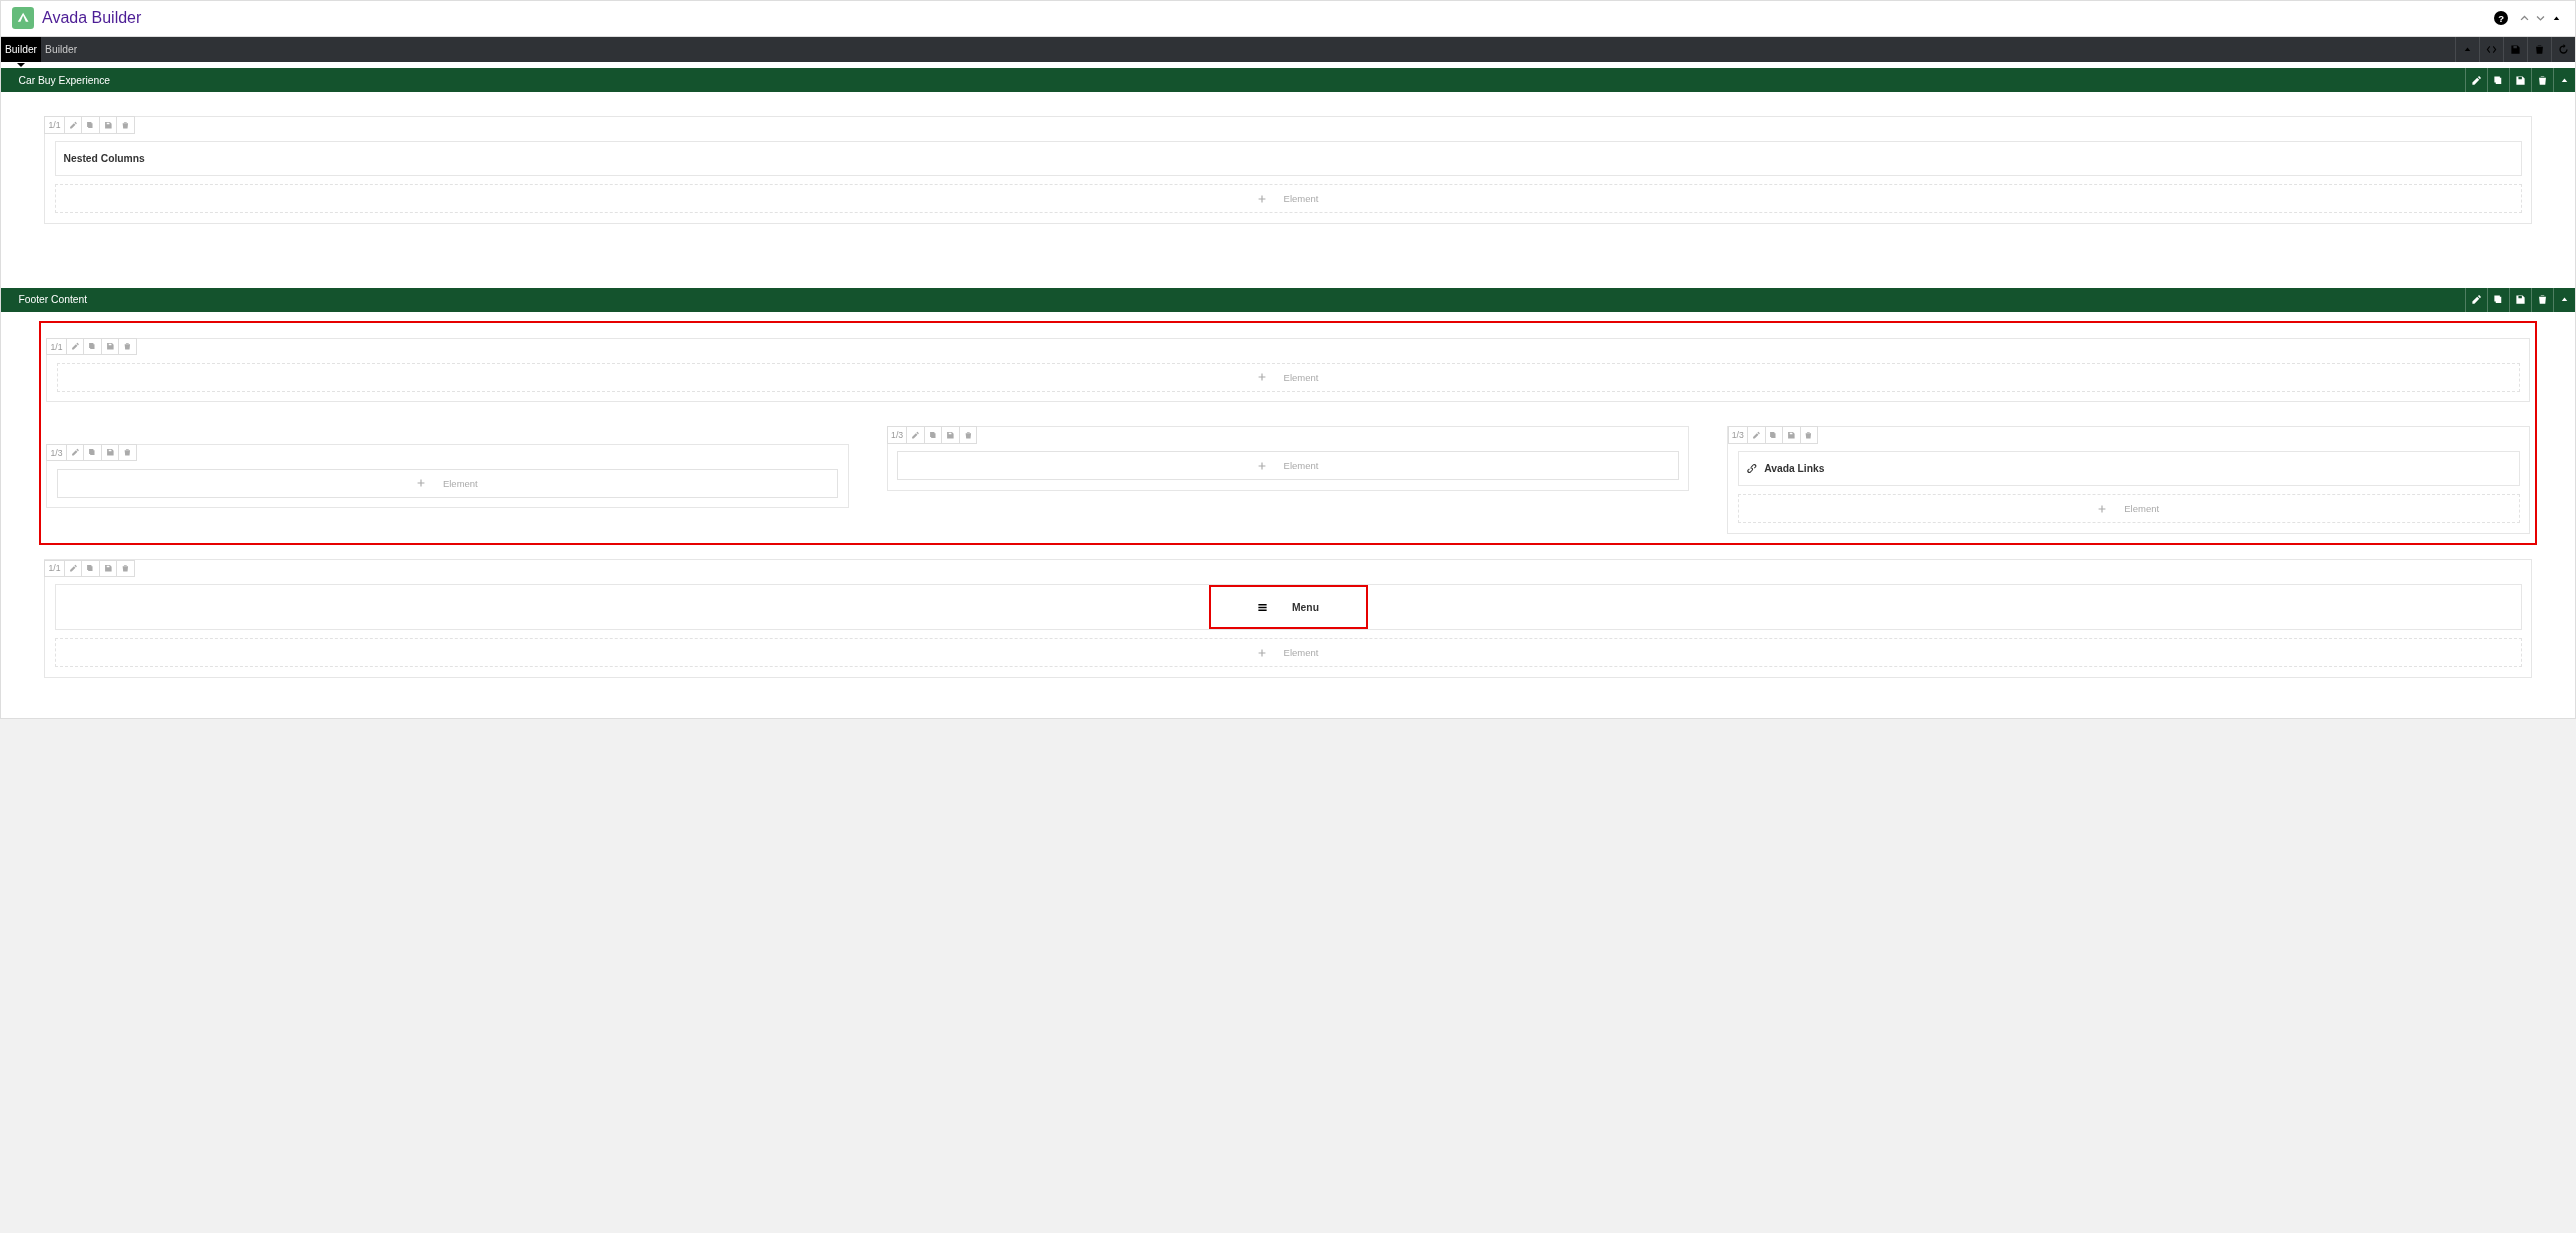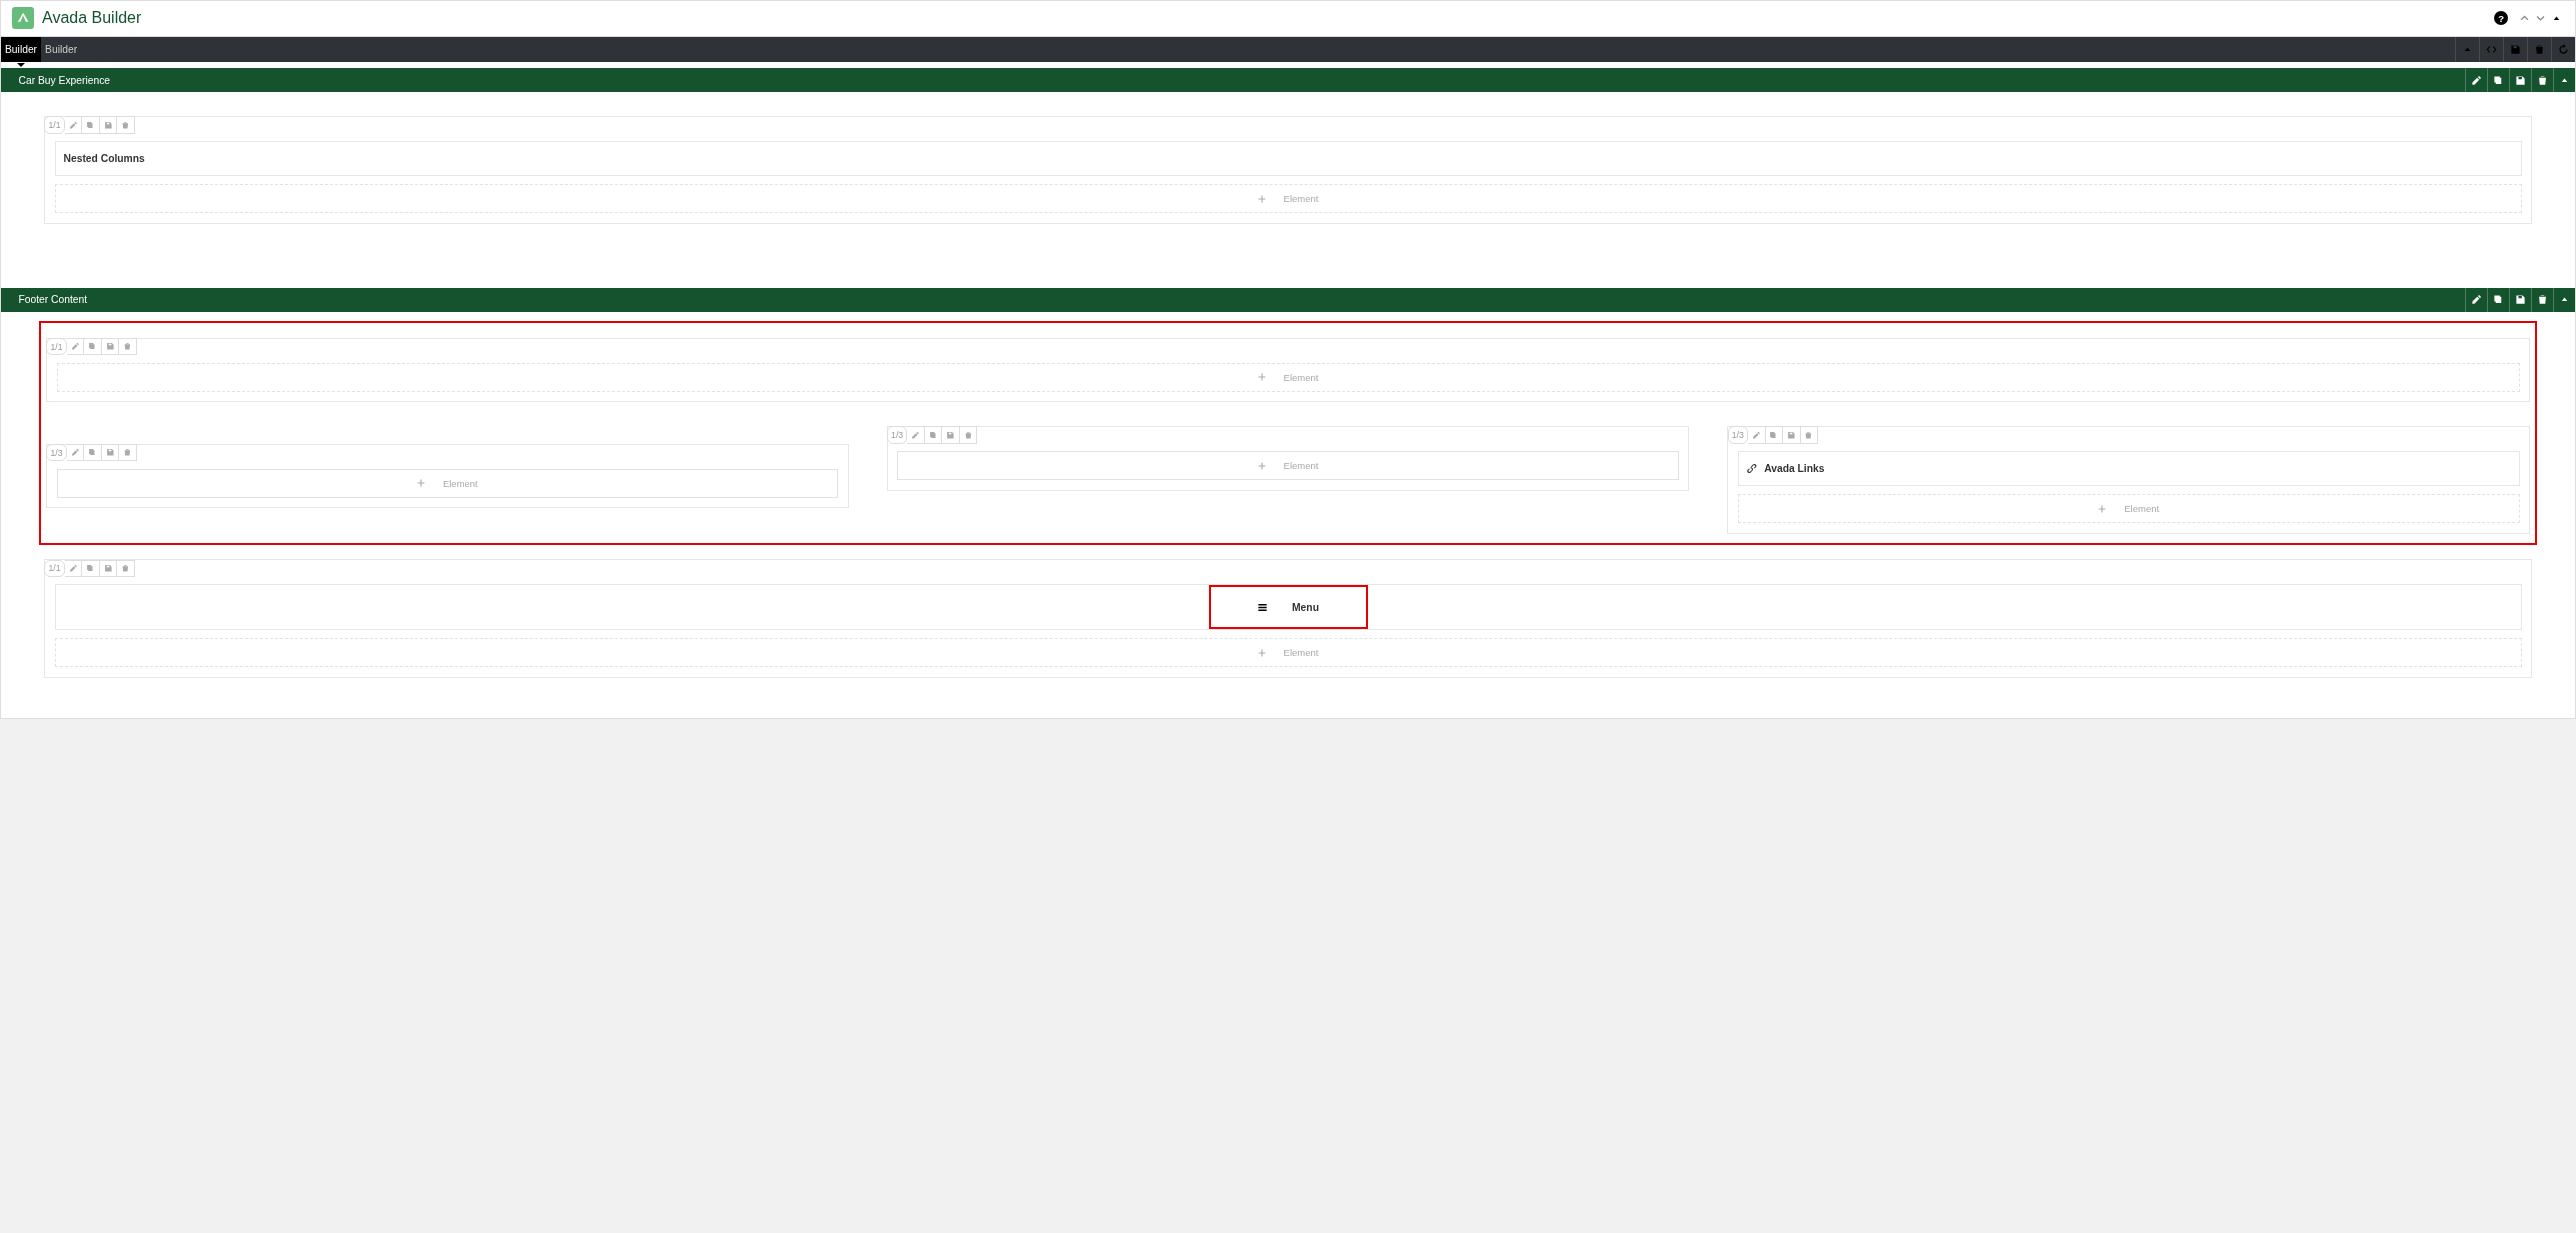--- a/index.html
+++ b/index.html
@@ -27,21 +27,21 @@
     border-radius: 3.2px;
     display: inline-flex;
     align-items: center; justify-content: center;
     margin-right: 8px;
     color: #fff;
   }
   .logo svg { width: 14.3px; height: 14.3px; }
   .panel-title {
     font-size: 16px;
     font-weight: 400;
-    color: #14532d;
+    color: #4c1d95;
   }
   .header-spacer { flex: 1; }
   .help-icon {
     width: 14.3px; height: 14.3px;
     background: #000;
     color: #fff;
     border-radius: 50%;
     display: inline-flex;
     align-items: center; justify-content: center;
     font-size: 9.5px;
@@ -147,21 +147,21 @@
     height: 17.5px;
     min-width: 17.5px;
     padding: 0 3.2px;
     display: flex;
     align-items: center; justify-content: center;
     font-size: 8.7px;
     color: #999;
     background: #fff;
     cursor: pointer;
   }
-  .col-tool:first-child { border-left: 0.8px solid #ddd; border-radius: 6px; }
+  .col-tool:first-child { border-left: 0.8px solid #ddd; }
   .col-tool svg { width: 8.7px; height: 8.7px; fill: #aaa; }
 
   .element-box {
     border: 0.8px solid #e6e6e6;
     padding: 11px 8px;
     text-align: center;
     font-size: 10.3px;
     font-weight: 600;
     color: #333;
     display: flex;

